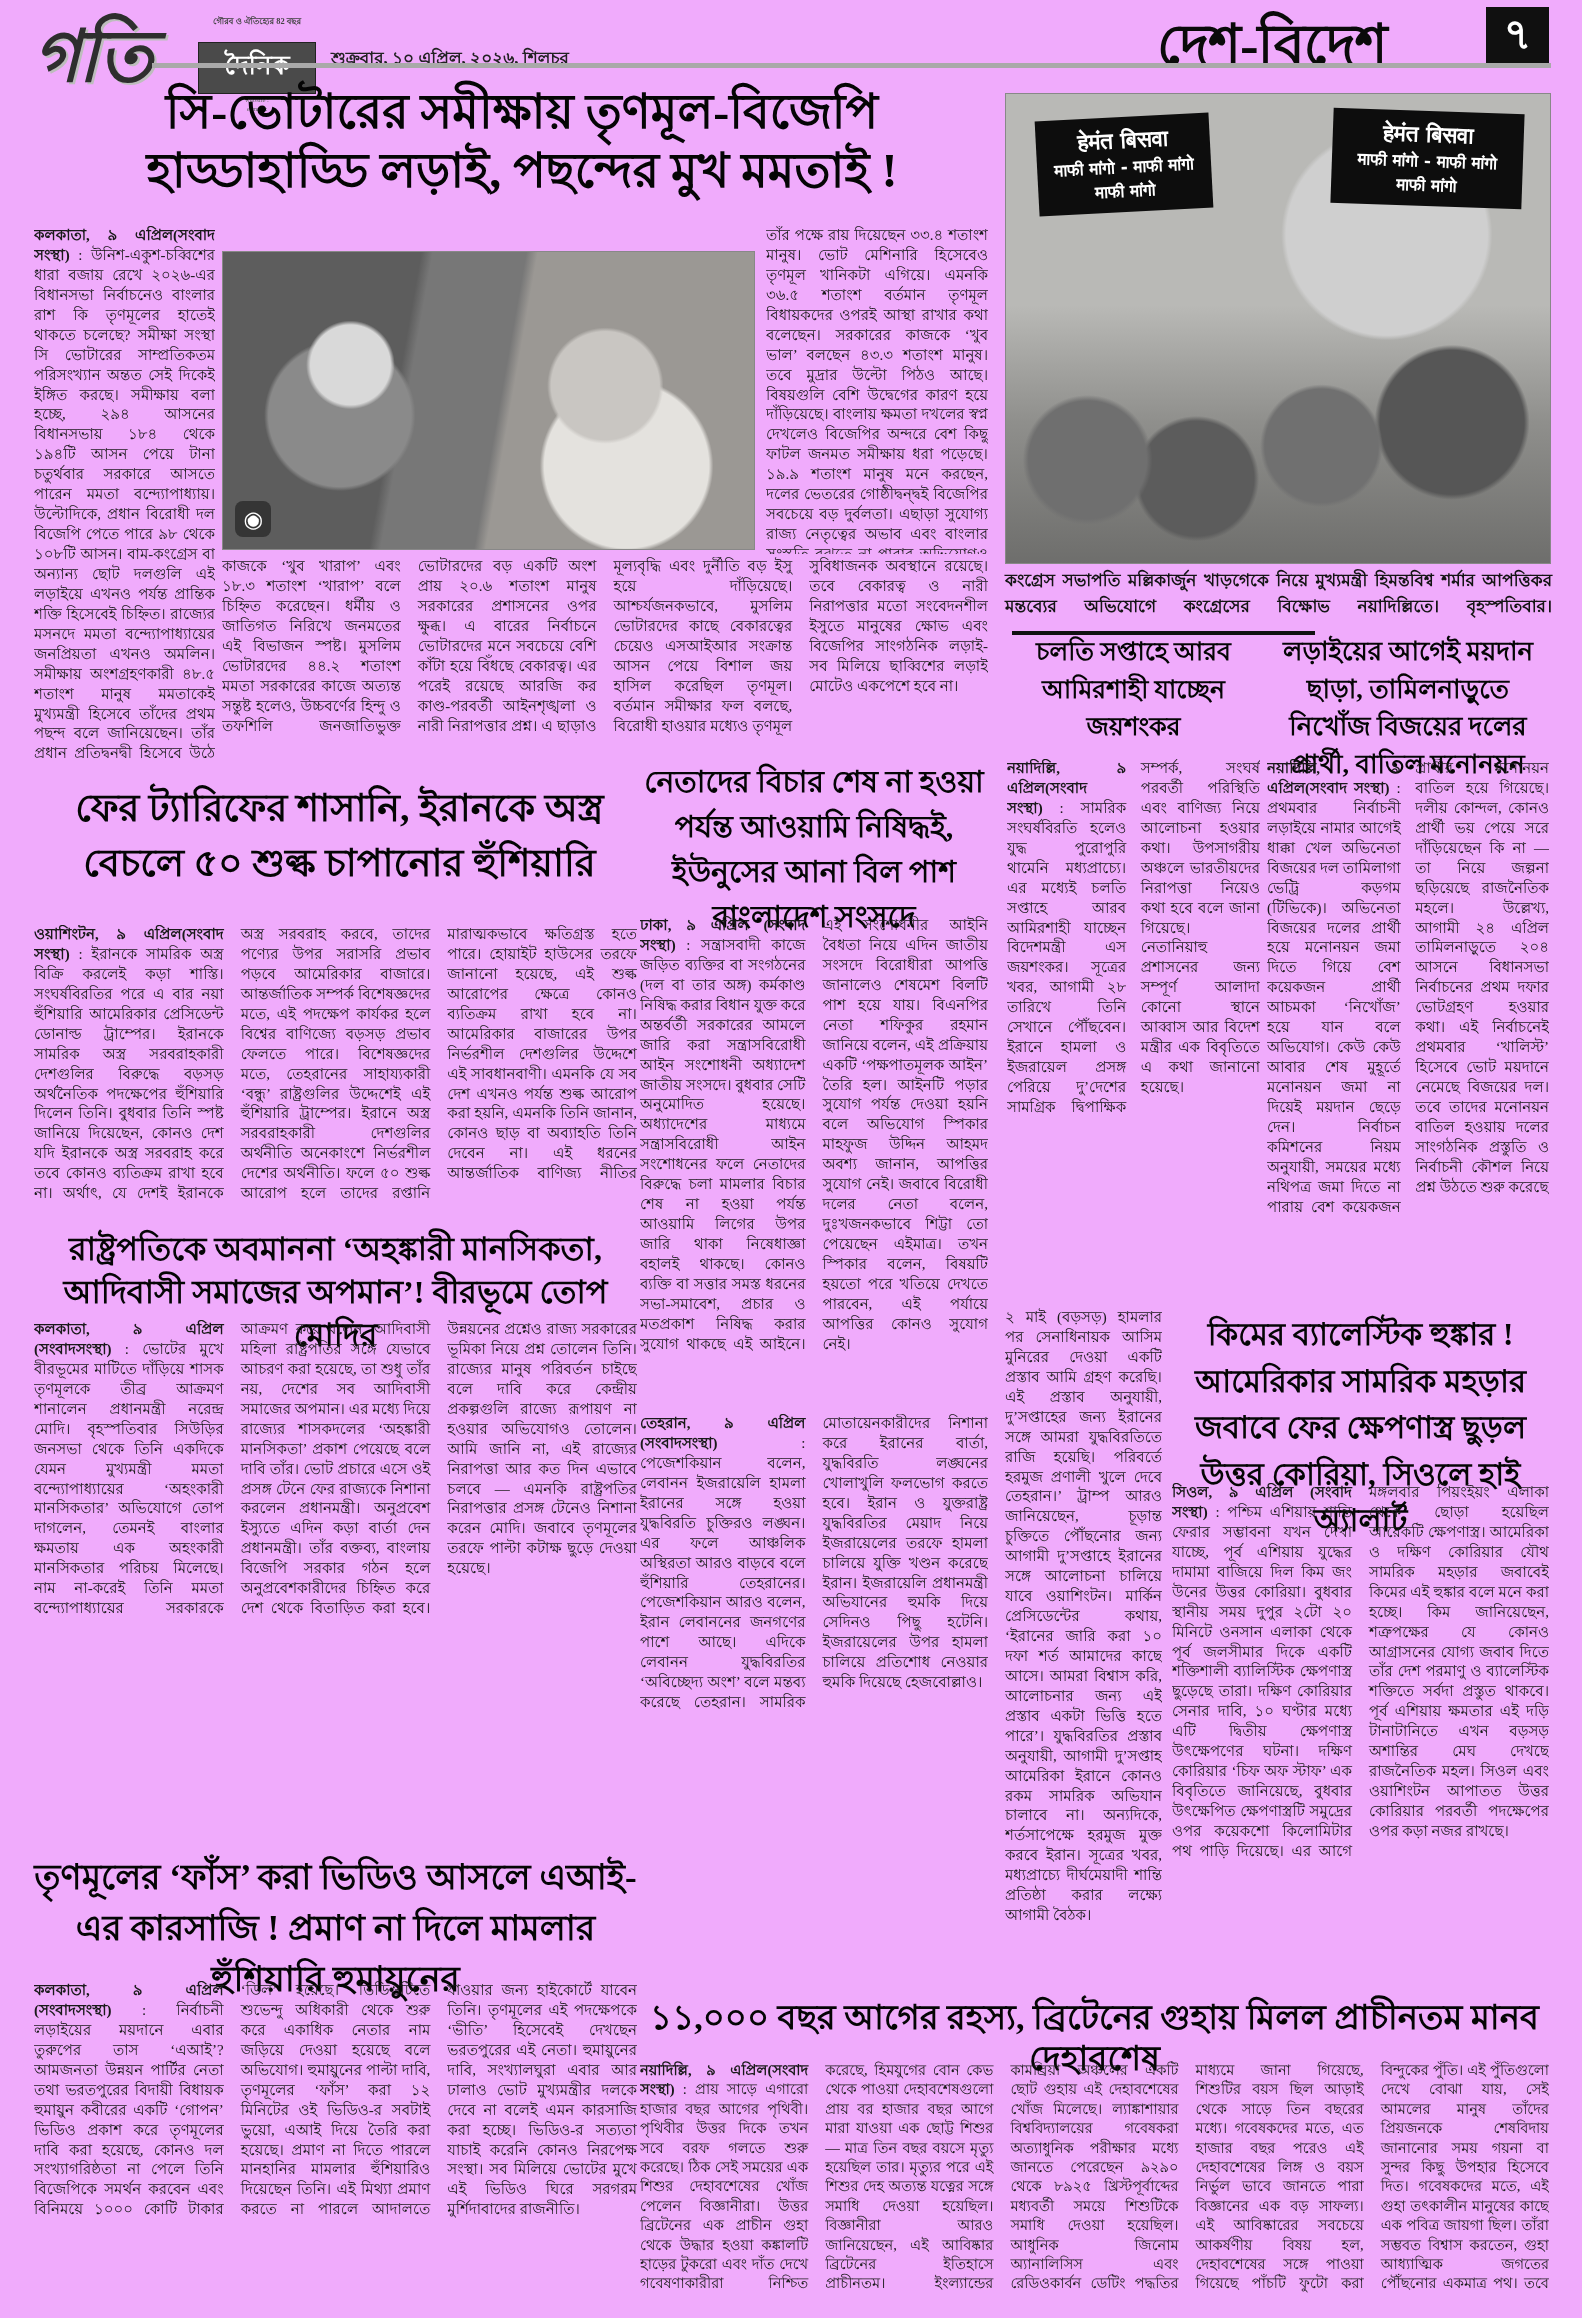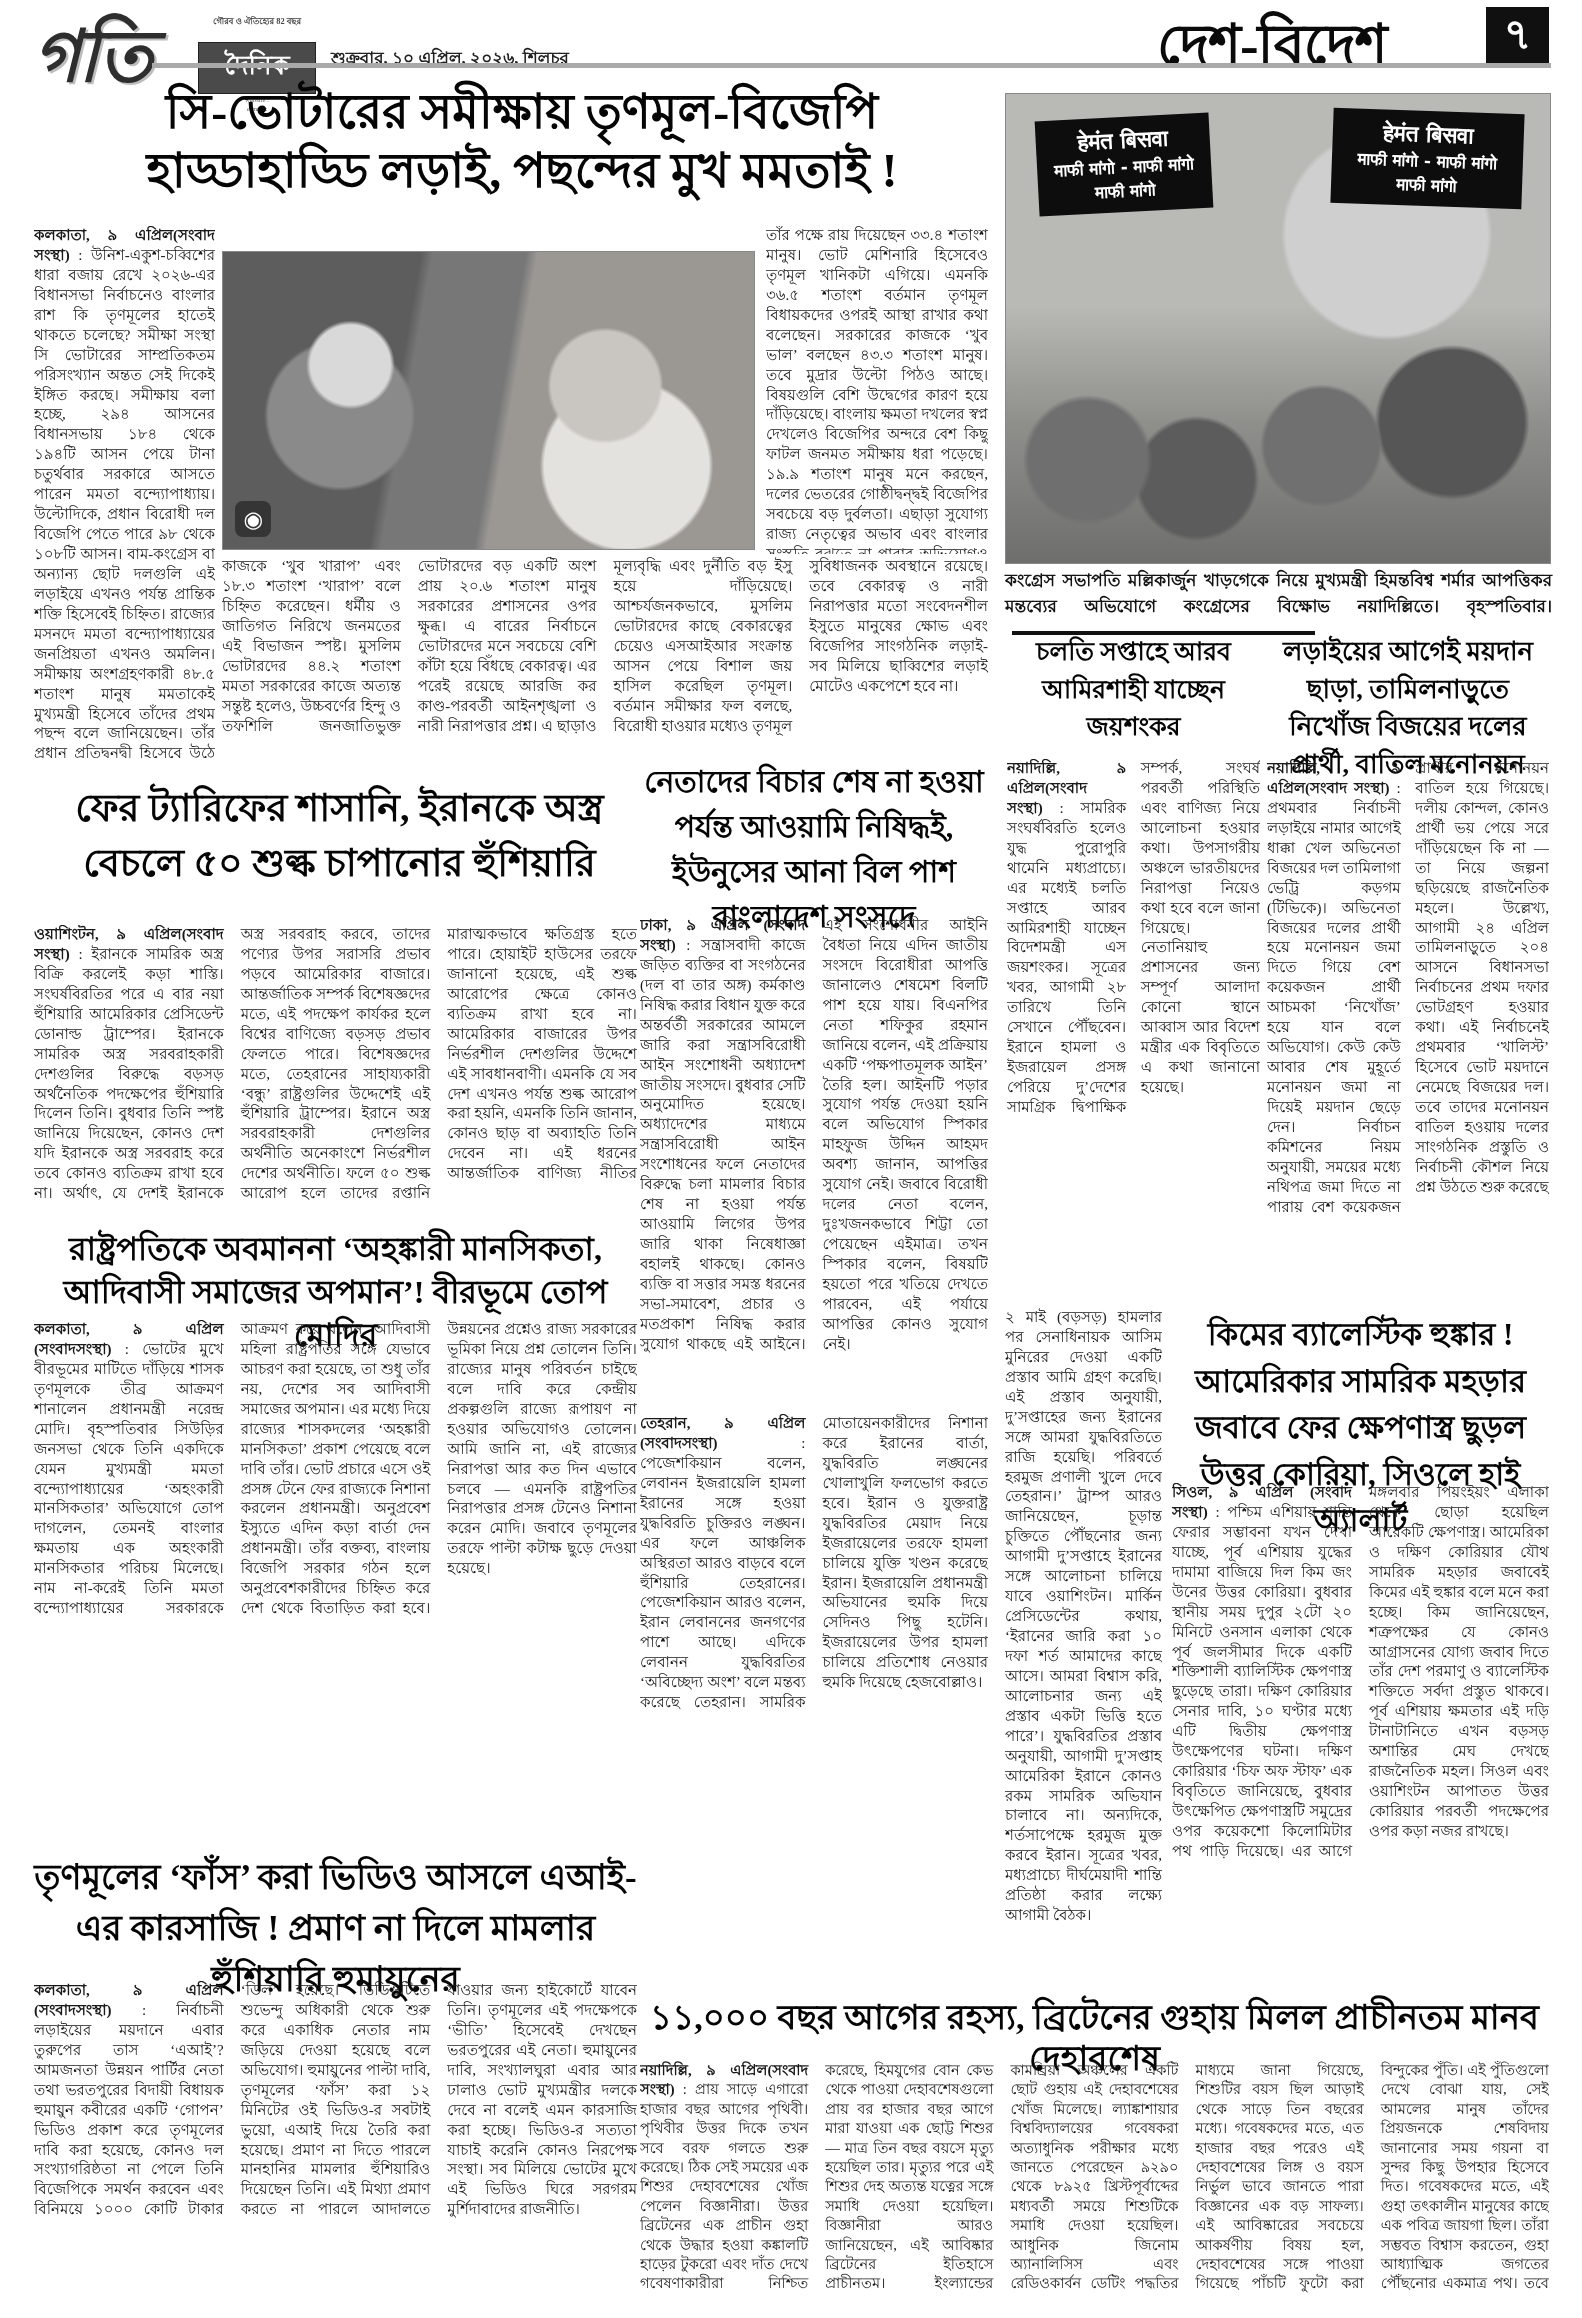--- a/index.html
+++ b/index.html
@@ -1,16 +1,16 @@
 <!DOCTYPE html>
 <html lang="bn" style="font-size:9px"><head>
 <meta charset="utf-8">
 <style>
   html,body{margin:0;padding:0;background:#e8e8e4;}
-  .page{position:relative;width:1583px;height:2319px;background:#ffffff;color:#111;
+  .page{position:relative;width:1583px;height:2319px;background:#f0abfc;color:#111;
         font-family:"Liberation Serif","DejaVu Serif",serif;overflow:hidden;}
   [data-name]{box-sizing:border-box;}
 
   
   .logo{position:absolute;left:33px;top:1.1px;font-size:72px;font-weight:bold;color:#2e2e2e;
         letter-spacing:-2.2px;text-shadow:2.2px 2.2px 0 #bdbdbd;font-style:italic;}
   .brand{position:absolute;left:198px;top:14.6px;width:118px;text-align:center;}
   .brand .tag{font-size:8.4px;color:#444;font-weight:bold;}
   .brand .box{margin-top:13px;background:#4a4a4a;color:#fff;font-size:26px;font-weight:bold;
               padding:2.2px 0 4.5px 0;border:1.1px solid #222;}

